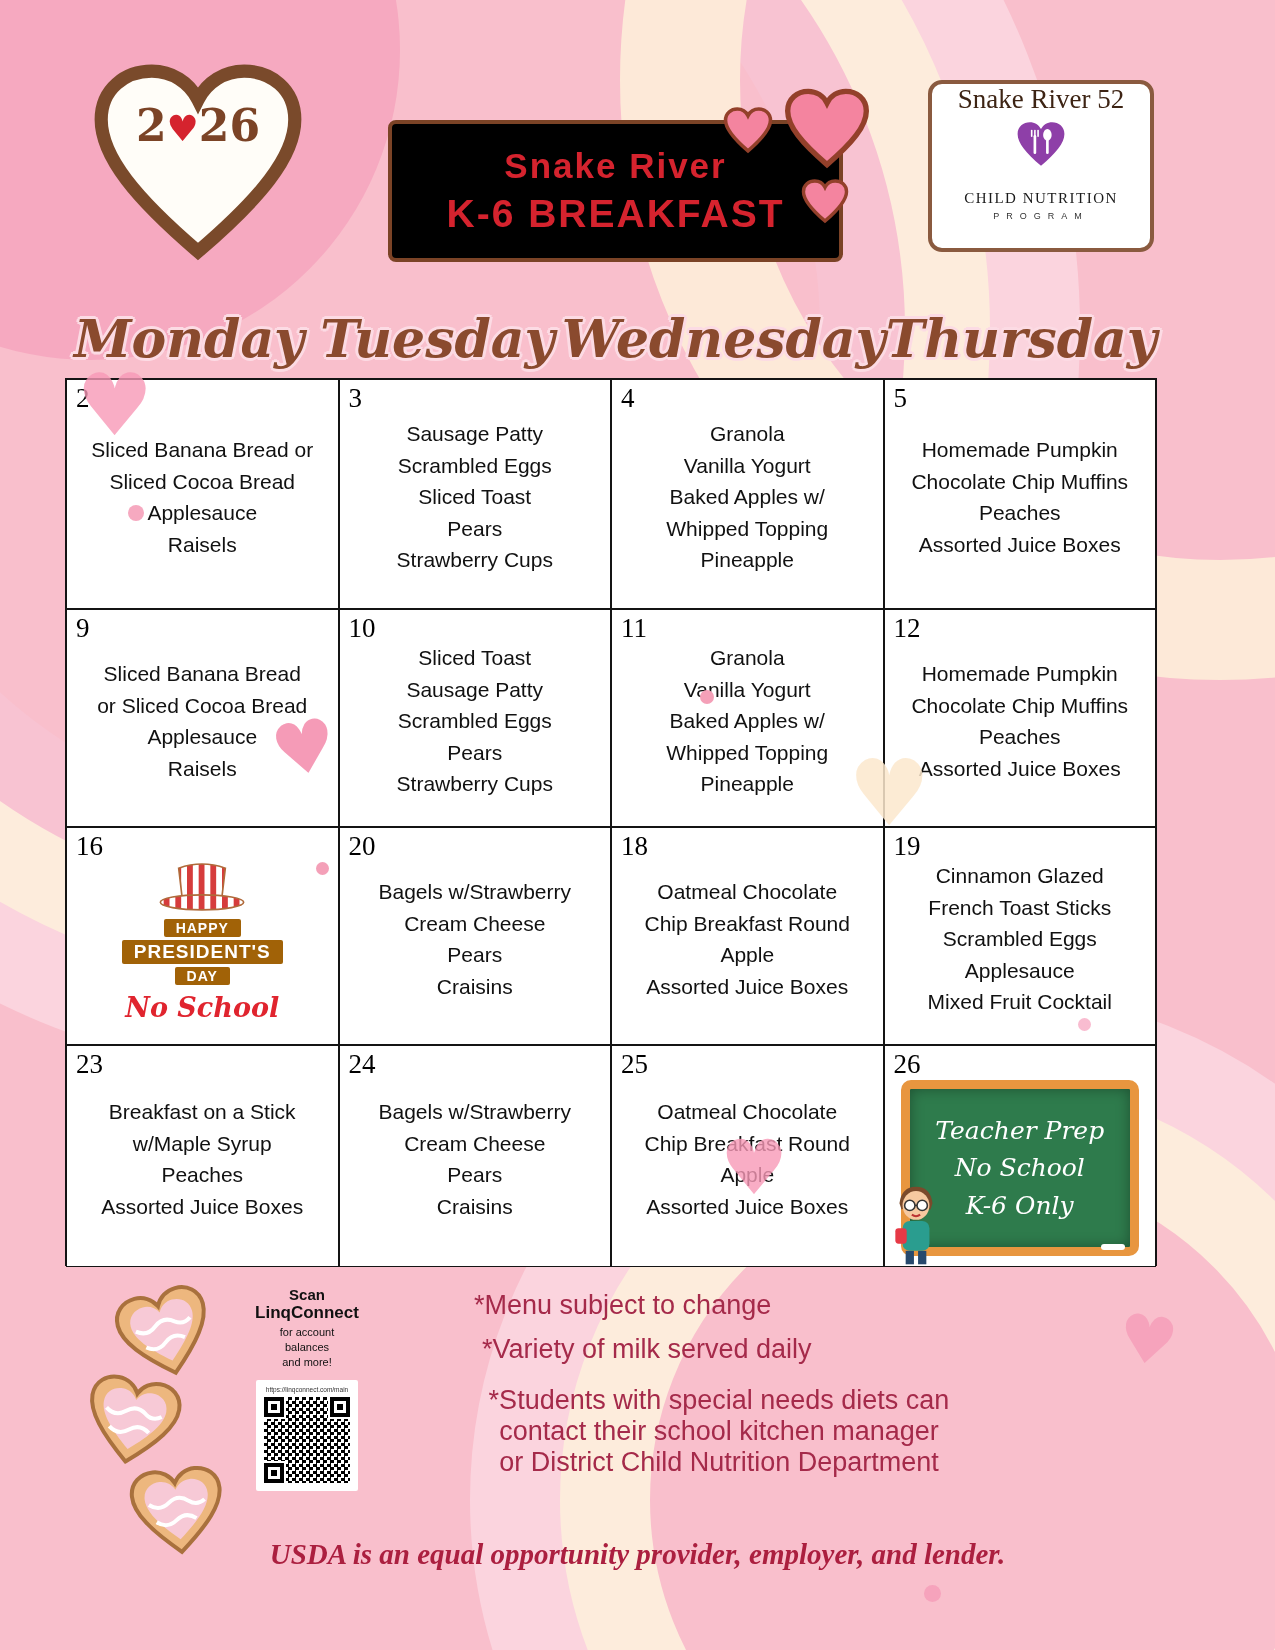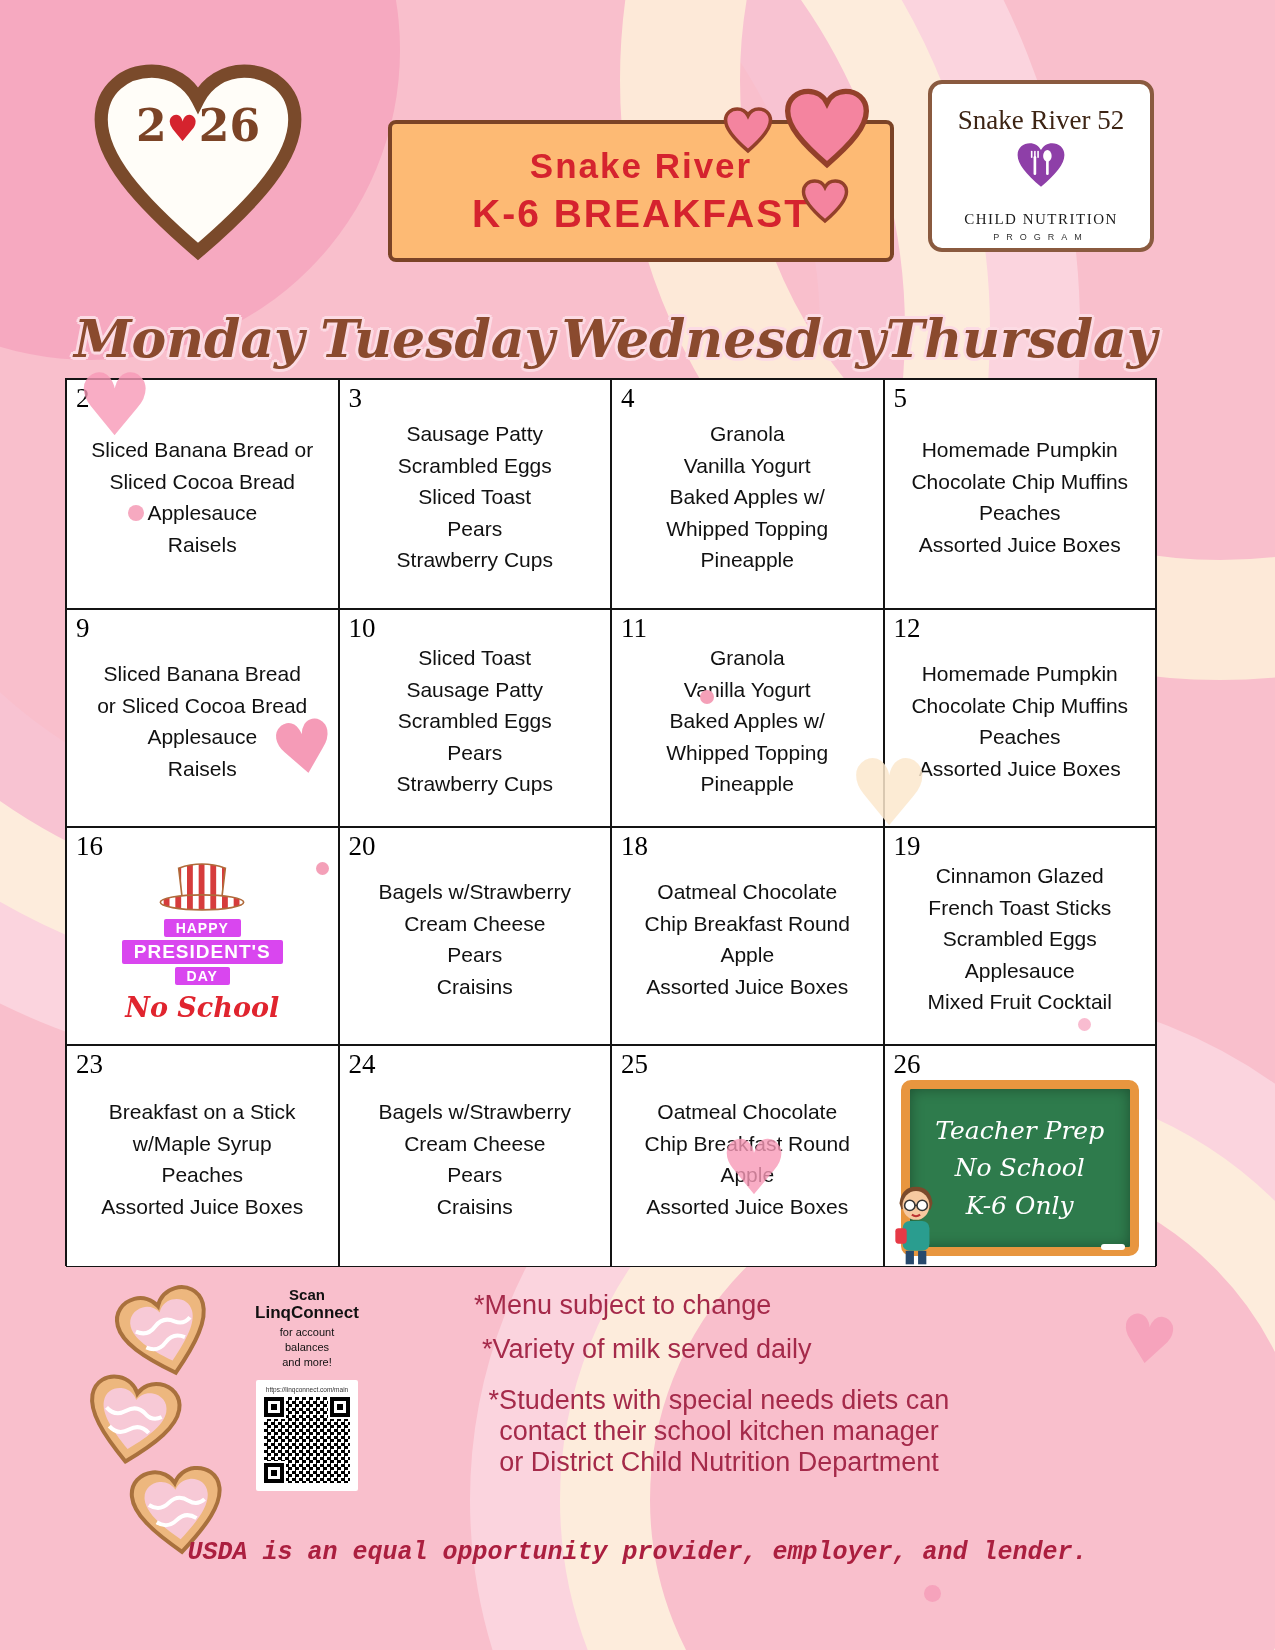--- a/index.html
+++ b/index.html
@@ -21,31 +21,31 @@
 
   
   .month-badge { position:absolute; left:88px; top:58px; width:220px; height:205px; }
   .month-badge svg { position:absolute; inset:0; }
   .month-text { position:absolute; left:0; top:40px; width:100%; text-align:center;
     color:#7b4326; font-weight:800; }
   .month-name { font-size:35px; letter-spacing:1px; font-family:"DejaVu Serif", serif; }
   .month-year { font-size:44px; margin-top:2px; font-family:"DejaVu Serif", serif; }
   .year-heart { color:#d5232e; font-family:"DejaVu Sans", sans-serif; font-size:36px; }
 
-  .title-banner { position:absolute; left:388px; top:120px; width:506px; height:142px;
-    background:#fdba74; border:4px solid #7b4326; border-radius:8px;
+  .title-banner { position:absolute; left:388px; top:120px; width:455px; height:142px;
+    background:#000000; border:4px solid #7b4326; border-radius:8px;
     display:flex; flex-direction:column; align-items:center; justify-content:center;
     text-align:center; }
   .banner-line1 { color:#d5232e; font-size:35px; font-weight:800; letter-spacing:2px; }
   .banner-line2 { color:#d5232e; font-size:39px; font-weight:800; letter-spacing:2px; margin-top:6px; }
   .banner-heart { position:absolute; pointer-events:none; }
 
   .logo-box { position:absolute; left:928px; top:80px; width:226px; height:172px;
     background:#fff; border:4px solid #8a5a3f; border-radius:14px;
-    display:flex; flex-direction:column; align-items:center; padding-top:21px; }
+    display:flex; flex-direction:column; align-items:center; padding-top:0; }
   .logo-title { font-family:"Liberation Serif", serif; font-size:27px; color:#3d2414; }
   .logo-sub { font-size:15px; letter-spacing:1.5px; color:#1a1a1a; margin-top:21px; font-family:"Liberation Serif", serif;}
   .logo-program { font-size:9px; letter-spacing:7px; color:#333; margin-top:4px; }
 
   
   .day-headers { position:absolute; left:65px; top:308px; width:1092px; display:flex; }
   .day-header { flex:1; text-align:center;
     font-family:"DejaVu Serif", serif; font-style:italic; font-weight:bold;
     font-size:52px; color:#8a4a2e;
     text-shadow:-3px 0 0 #fcdbe4, 3px 0 0 #fcdbe4, 0 -3px 0 #fcdbe4, 0 3px 0 #fcdbe4,
@@ -57,21 +57,21 @@
     border:1px solid #141414; background:#fff; }
   .cal-cell { position:relative; border:1px solid #141414; background:#fff;
     display:flex; flex-direction:column; align-items:center; justify-content:center;
     text-align:center; padding:14px 8px 8px; }
   .date-num { position:absolute; top:3px; left:9px;
     font-family:"Liberation Serif", serif; font-size:27px; color:#000; }
   .menu-text { font-size:21px; line-height:1.5; color:#111; white-space:pre-line; }
 
   
   .presidents { display:flex; flex-direction:column; align-items:center; margin-top:6px; }
-  .ribbon { background:#d946ef; color:#fff; font-weight:bold; letter-spacing:1px;
+  .ribbon { background:#a16207; color:#fff; font-weight:bold; letter-spacing:1px;
     padding:1px 12px; margin-top:3px; border-radius:2px; }
   .ribbon.r0 { font-size:14px; }
   .ribbon.r1 { font-size:19px; }
   .ribbon.r2 { font-size:14px; }
   .no-school { color:#e0242e; font-weight:bold; font-style:italic; font-size:27px;
     font-family:"DejaVu Serif", serif; margin-top:7px; }
 
   
   .chalk-wrap { position:relative; margin-top:18px; }
   .chalkboard { width:238px; height:176px; background:#2e7b4c;
@@ -101,22 +101,22 @@
   .finder { position:absolute; width:20px; height:20px; border:4px solid #000; background:#fff;
     box-shadow:0 0 0 2px #fff; }
   .finder::before { content:""; position:absolute; left:3px; top:3px; width:6px; height:6px; background:#000; }
   .finder.f1 { left:0; top:0; } .finder.f2 { right:0; top:0; } .finder.f3 { left:0; bottom:0; }
 
   .notes { position:absolute; left:474px; top:1290px; color:#a52a4a; }
   .note-line1 { font-size:27px; }
   .note-line2 { font-size:27px; margin-top:13px; margin-left:8px; }
   .note-block { margin-top:20px; width:490px; text-align:center; font-size:27px; line-height:1.15; }
   .usda { position:absolute; left:0; top:1538px; width:1275px; text-align:center;
-    color:#ab1f3f; font-style:italic; font-size:25px; font-weight:600;
-    font-family:Liberation Mono, monospace; }
+    color:#ab1f3f; font-style:italic; font-size:29px; font-weight:600;
+    font-family:Liberation Serif, serif; }
 </style>
 </head>
 <body>
 
 <div class="blob-tl"></div>
 <div class="ring ring1"></div>
 <div class="ring ring2"></div>
 <div class="ring ring3"></div>
 <div class="ring ring4"></div>
 <div class="ring ring5"></div>

